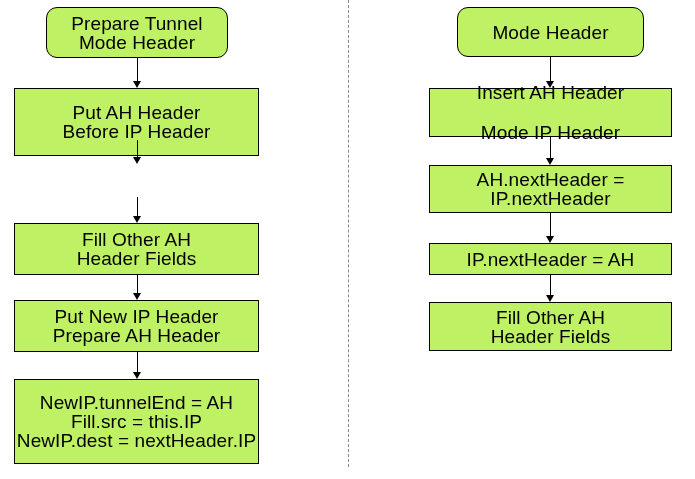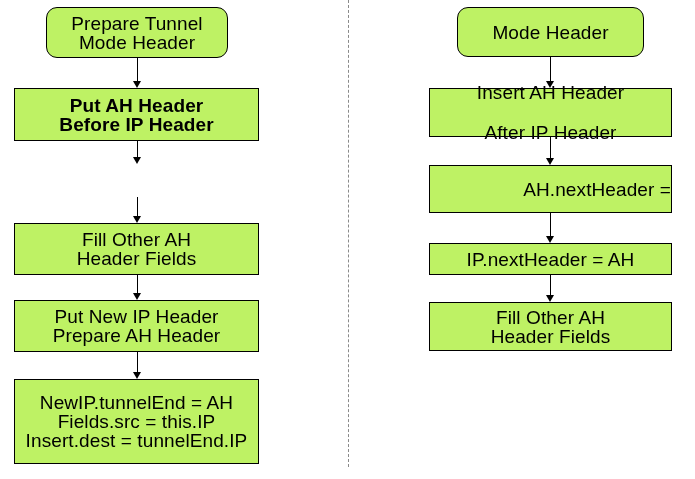--- a/index.html
+++ b/index.html
@@ -76,21 +76,21 @@
   <div class="node terminal" style="left:46px; top:7px; width:182px; height:51px;">
     <span class="ln">Prepare Tunnel</span>
     <span class="ln">Mode Header</span>
   </div>
 
   <div class="arrow" style="left:137px; top:58px; height:30px;">
     <div class="shaft" style="height:23px;"></div>
     <div class="head" style="top:23px;"></div>
   </div>
 
-  <div class="node" style="left:14px; top:88px; width:245px; height:53px;font-weight:bold;">
+  <div class="node" style="left:14px; top:88px; width:245px; height:68px;">
     <span class="ln">Put AH Header</span>
     <span class="ln">Before IP Header</span>
   </div>
 
   <div class="arrow" style="left:137px; top:140px; height:24px;">
     <div class="shaft" style="height:17px;"></div>
     <div class="head" style="top:17px;"></div>
   </div>
 
 
@@ -114,47 +114,48 @@
     <span class="ln">Prepare AH Header</span>
   </div>
 
   <div class="arrow" style="left:137px; top:352px; height:27px;">
     <div class="shaft" style="height:20px;"></div>
     <div class="head" style="top:20px;"></div>
   </div>
 
   <div class="node" style="left:14px; top:379px; width:245px; height:85px;">
     <span class="ln">NewIP.tunnelEnd = AH</span>
-    <span class="ln">Fields.src = this.IP</span>
-    <span class="ln">Insert.dest = tunnelEnd.IP</span>
+    <span class="ln">Fill.src = this.IP</span>
+    <span class="ln">NewIP.dest = nextHeader.IP</span>
   </div>
 
   <div id="divider"></div>
 
   <div class="node terminal" style="left:457px; top:7px; width:187px; height:50px;">
     <span class="ln">Mode Header</span>
   </div>
 
   <div class="arrow" style="left:550px; top:57px; height:31px;">
     <div class="shaft" style="height:24px;"></div>
     <div class="head" style="top:24px;"></div>
   </div>
 
   <div class="node" style="left:429px; top:88px; width:243px; height:49px;gap:21px;">
     <span class="ln">Insert AH Header</span>
-    <span class="ln">After IP Header</span>
+    <span class="ln">Mode IP Header</span>
   </div>
 
   <div class="arrow" style="left:550px; top:137px; height:28px;">
     <div class="shaft" style="height:21px;"></div>
     <div class="head" style="top:21px;"></div>
   </div>
 
-  <div class="node" style="left:429px; top:165px; width:243px; height:48px;align-items:flex-end;">
+  <div class="node" style="left:429px; top:165px; width:243px; height:48px;">
     <span class="ln">AH.nextHeader =</span>
+    <span class="ln">IP.nextHeader</span>
   </div>
 
   <div class="arrow" style="left:550px; top:213px; height:30px;">
     <div class="shaft" style="height:23px;"></div>
     <div class="head" style="top:23px;"></div>
   </div>
 
   <div class="node" style="left:429px; top:243px; width:243px; height:32px;">
     <span class="ln">IP.nextHeader = AH</span>
   </div>

